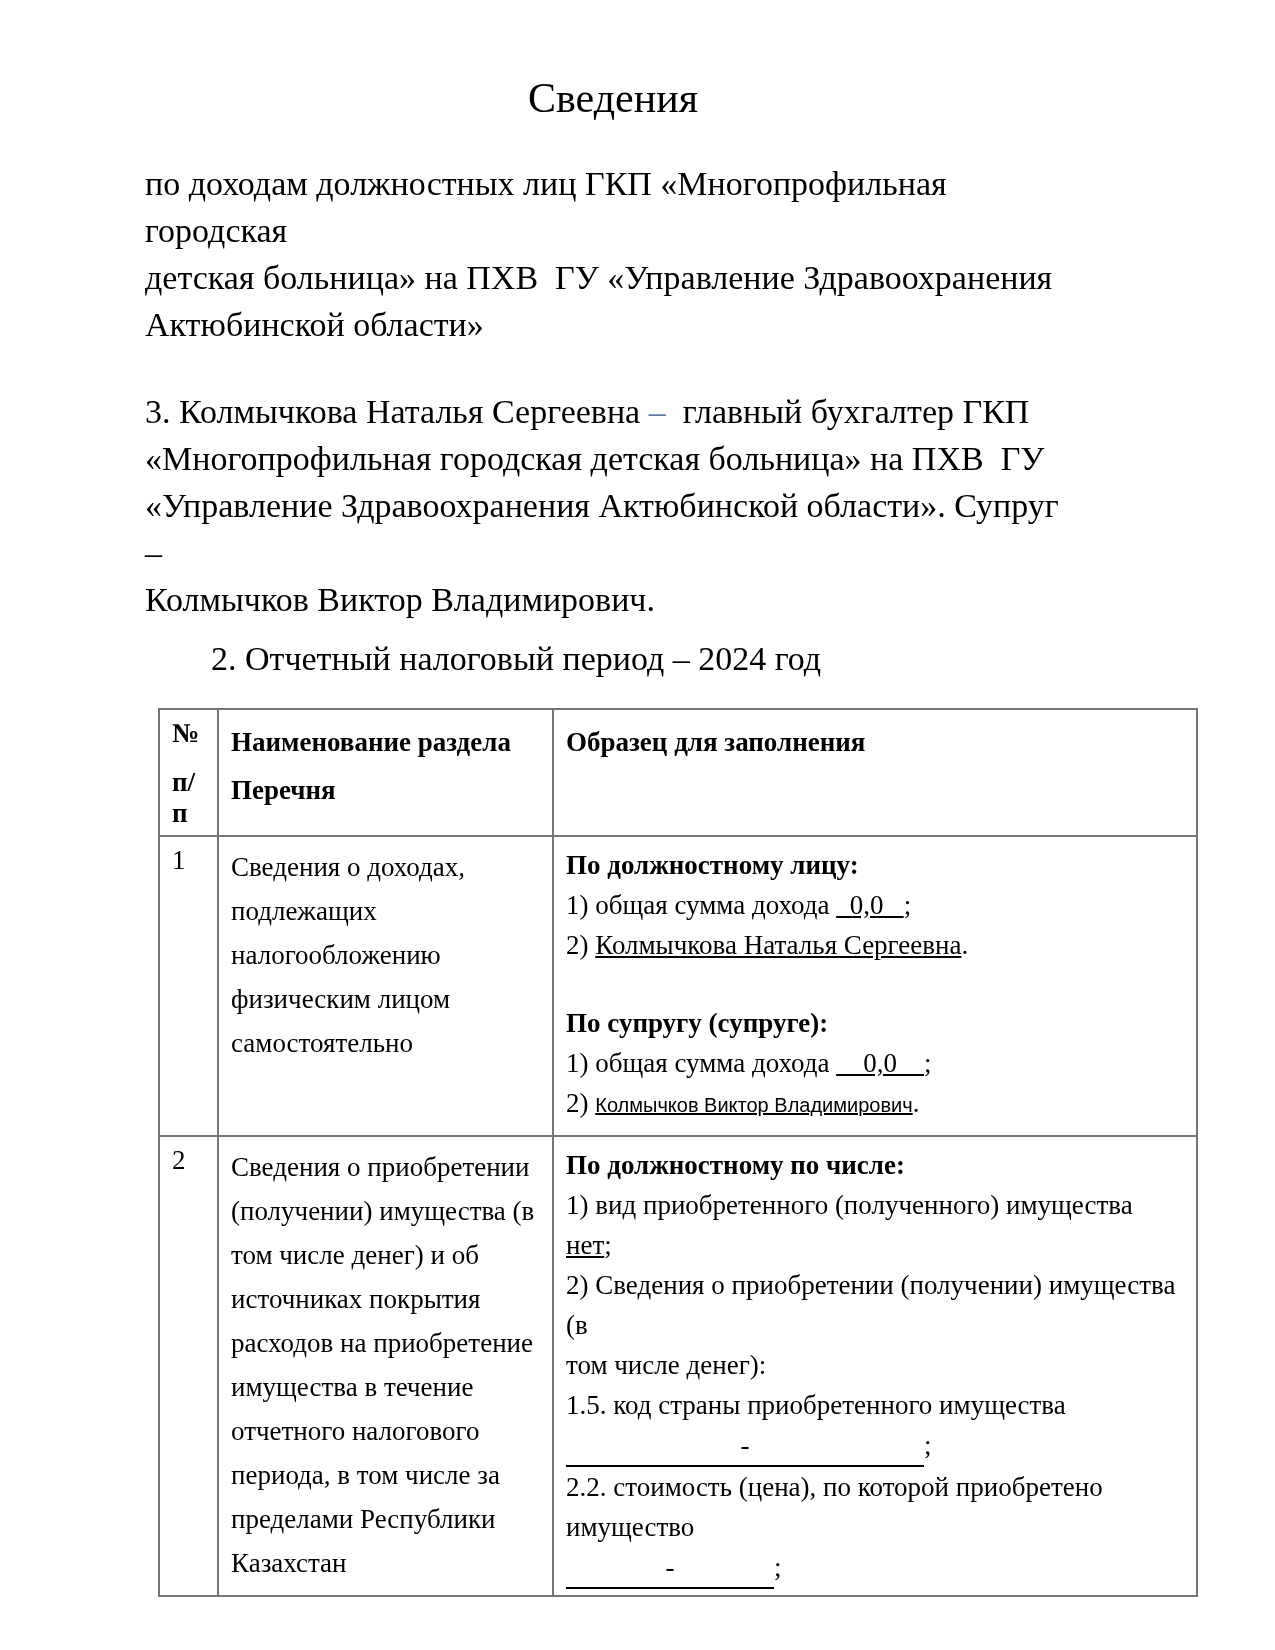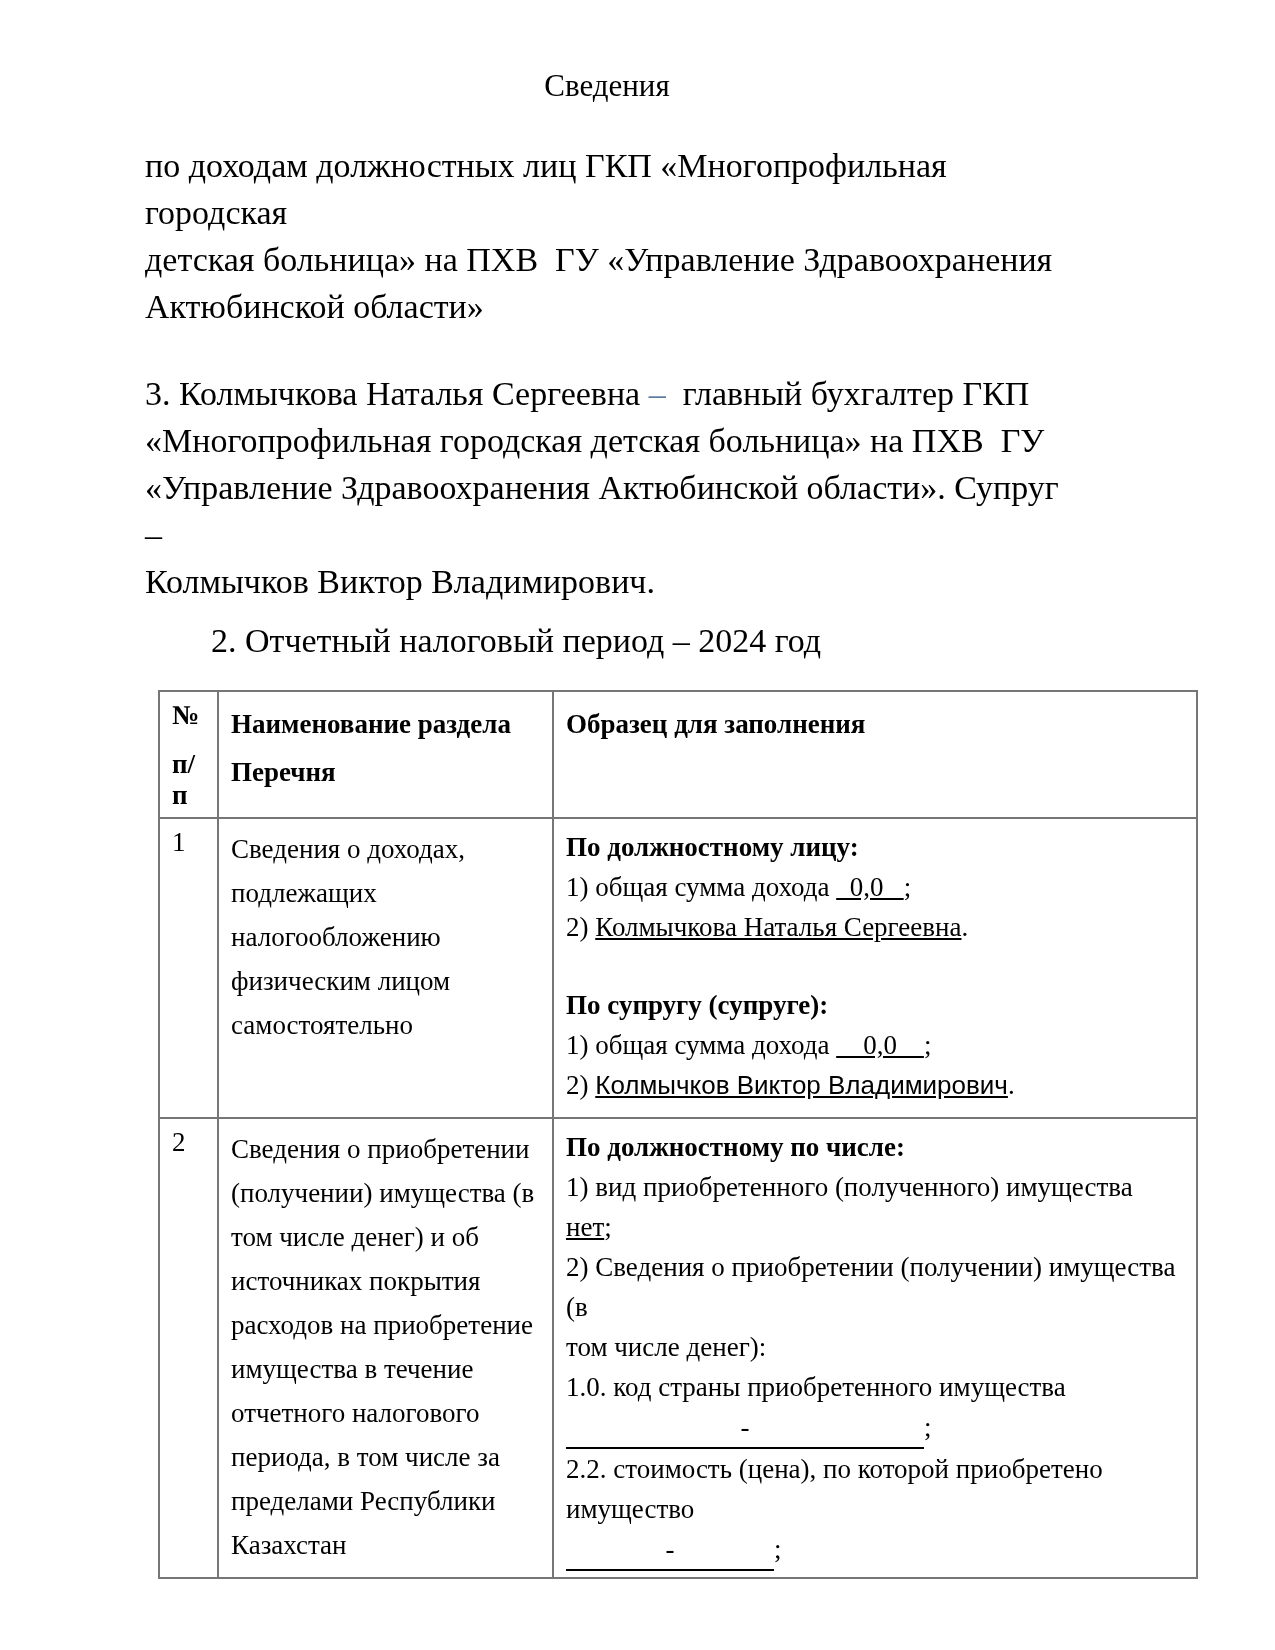--- a/index.html
+++ b/index.html
@@ -2,21 +2,21 @@
 <html lang="ru"><head>
 <meta charset="utf-8">
 <style>
   html,body{margin:0;padding:0;background:#e8e8e8;}
   .page{
     width:1275px;height:1650px;margin:0 auto;background:#ffffff;
     font-family:"Liberation Serif","DejaVu Serif",serif;color:#000;
     box-sizing:border-box;padding:66px 80px 0 145px;overflow:hidden;
   }
   .doc-title{
-    font-size:31px;font-weight:400;text-align:center;margin:2px;
+    font-size:42px;font-weight:400;text-align:center;margin:8px;
     width:920px;
   }
   .para{font-size:34px;line-height:47px;white-space:pre-line;width:920px;margin:0;}
   .intro{margin-top:38px;}
   .person{margin-top:40px;}
   .period{margin-top:12px;padding-left:66px;width:854px;}
   .dash-blue{font-weight:400;}
   
   table.main{
     border-collapse:collapse;table-layout:fixed;margin-top:26px;margin-left:13px;
@@ -32,21 +32,21 @@
   .num-l2{margin-top:18px;}
   .hdr{line-height:48px;white-space:pre-line;font-weight:700;}
   .section-cell{line-height:44px;white-space:pre-line;}
   .row1-td{height:300px;}
   .sample1{line-height:40px;border-radius:27px;}
   .sample1 .blk-gap{height:38px;}
   .sample2{line-height:40px;}
   .sample2 .mt{}
   .b{font-weight:700;}
   .u{text-decoration:underline;}
-  .sans{font-family:"Liberation Sans","DejaVu Sans",sans-serif;font-size:26px;}
+  .sans{font-family:"Liberation Sans","DejaVu Sans",sans-serif;font-size:20px;}
   .pre{white-space:pre-line;}
   .fill{
     display:inline-block;border-bottom:2px solid #000;text-align:center;
   }
   .fill-long{width:358px;}
   .fill-short{width:208px;}
 </style>
 </head>
 <body>
 
@@ -115,21 +115,21 @@
 отчетного налогового
 периода, в том числе за
 пределами Республики
 Казахстан</td>
         <td class="sample2">
           <div class="b">По должностному по числе:</div>
           <div>1) вид приобретенного (полученного) имущества</div>
           <div class="mt"><span class="u">нет</span><span>;</span></div>
           <div class="mt pre">2) Сведения о приобретении (получении) имущества (в
 том числе денег):</div>
-          <div class="mt">1.0. код страны приобретенного имущества</div>
+          <div class="mt">1.5. код страны приобретенного имущества</div>
           <div class="mt"><span class="fill fill-long"><span>-</span></span><span>;</span></div>
           <div class="mt pre">2.2. стоимость (цена), по которой приобретено
 имущество</div>
           <div class="mt"><span class="fill fill-short"><span>-</span></span><span>;</span></div>
         </td>
       </tr>
     </tbody>
   </table>
 </div>
 

